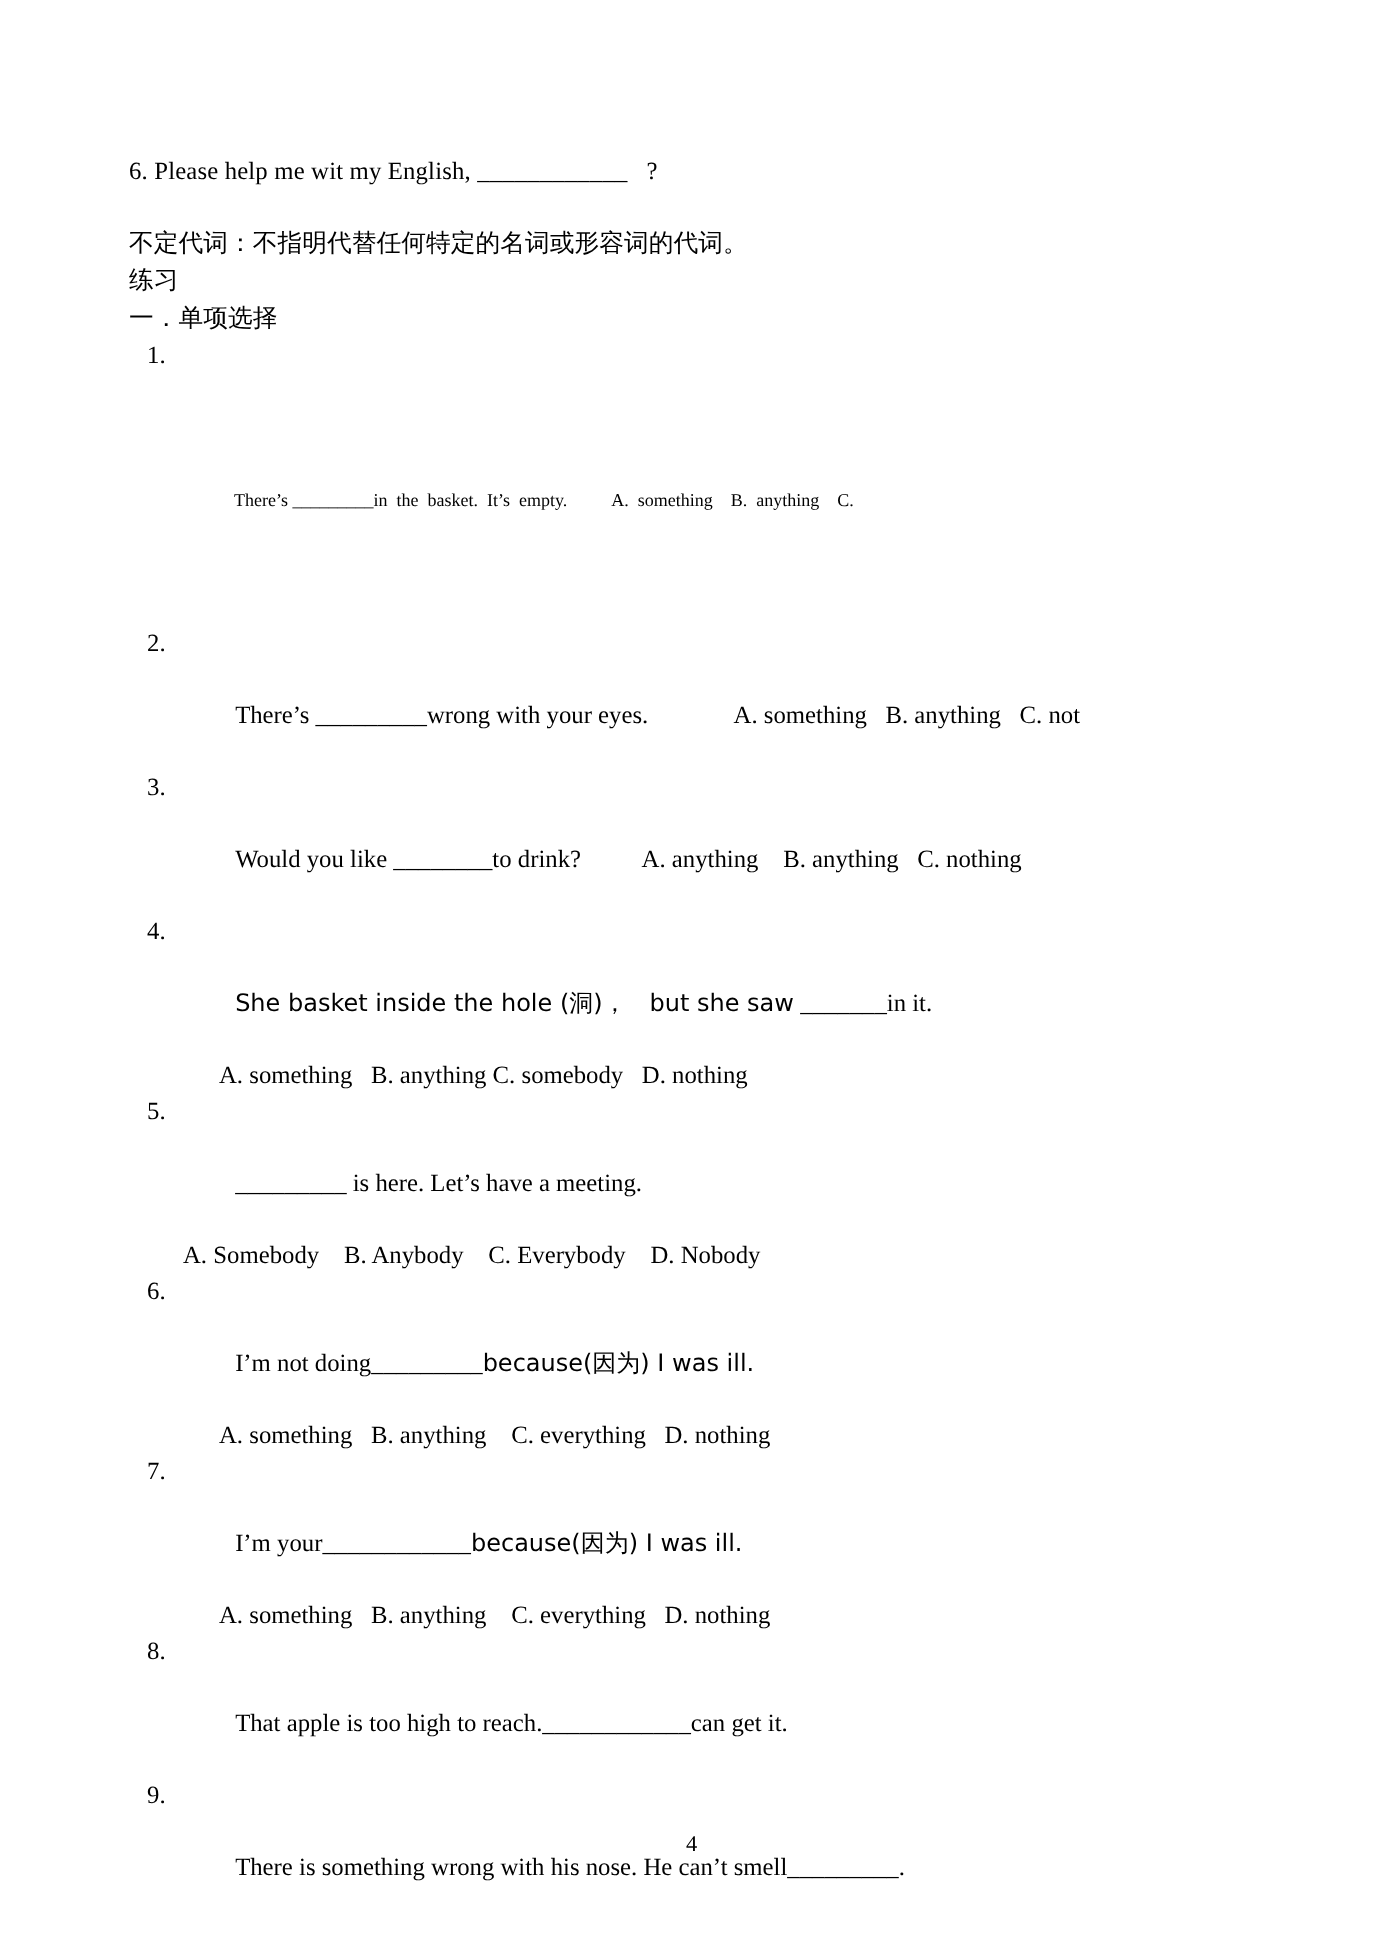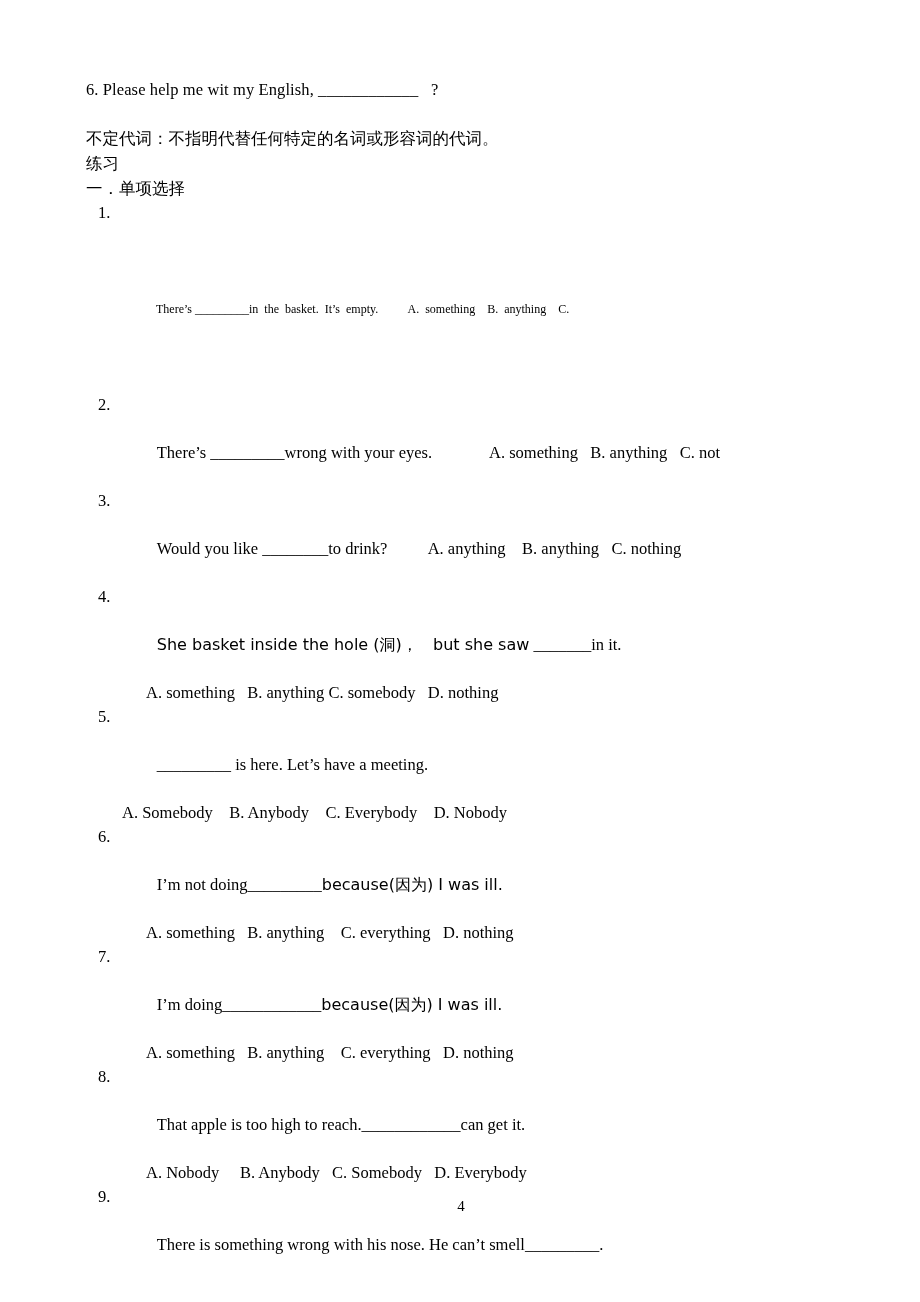--- a/index.html
+++ b/index.html
@@ -11,21 +11,21 @@
     width: 920px;
     height: 1302px;
     position: relative;
     font-family: "Liberation Serif", "DejaVu Serif", serif;
     color: #000000;
     overflow: hidden;
   }
   .page {
     position: absolute;
     left: 86px;
-    top: 78px;
+    top: 102px;
     width: 750px;
     height: 1130px;
   }
   .line {
     font-size: 16.5px;
     line-height: 24px;
     margin: 0;
     white-space: pre-wrap;
     letter-spacing: 0.1px;
   }
@@ -132,29 +132,28 @@
     <div class="opts ind2">A. Somebody    B. Anybody    C. Everybody    D. Nobody</div>
 
     <div class="qitem">
       <span class="qnum">6.</span>
       <span>I’m not doing</span><span>_________</span><span class="cn">because(因为) I was ill.</span>
     </div>
     <div class="opts ind3">A. something   B. anything    C. everything   D. nothing</div>
 
     <div class="qitem">
       <span class="qnum">7.</span>
-      <span>I’m doing</span><span>____________</span><span class="cn">because(因为) I was ill.</span>
+      <span>I’m your</span><span>____________</span><span class="cn">because(因为) I was ill.</span>
     </div>
     <div class="opts ind3">A. something   B. anything    C. everything   D. nothing</div>
 
     <div class="qitem">
       <span class="qnum">8.</span>
       <span>That apple is too high to reach.</span><span>____________</span><span>can get it.</span>
     </div>
-    <div class="opts ind3">A. Nobody     B. Anybody   C. Somebody   D. Everybody</div>
 
     <div class="qitem">
       <span class="qnum">9.</span>
       <span>There is something wrong with his nose. He can’t smell</span><span>_________</span><span>.</span>
     </div>
 
   </div>
 
   <div class="pagenum">4</div>
 </div>

